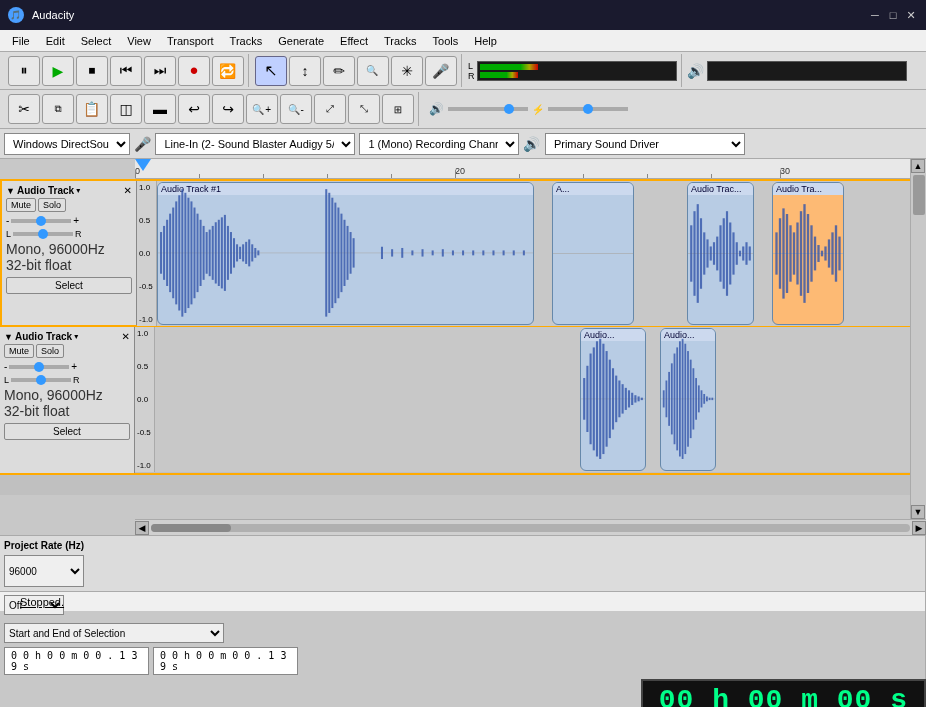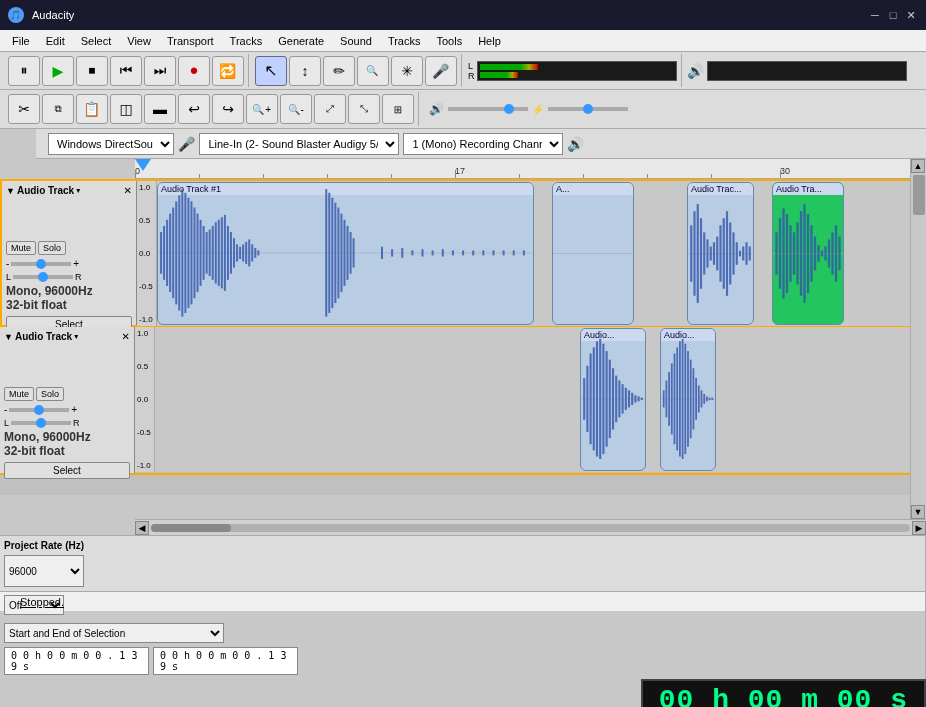--- a/index.html
+++ b/index.html
@@ -18,32 +18,32 @@
     
     
     #toolbar-area { background: #dcdcdc; border-bottom: 1px solid #aaa; }
     #toolbar-row1 { display: flex; align-items: center; height: 38px; padding: 2px 4px; gap: 2px; border-bottom: 1px solid #aaa; }
     #toolbar-row2 { display: flex; align-items: center; height: 38px; padding: 2px 4px; gap: 2px; }
     
     .tb-btn { width: 32px; height: 30px; background: #e8e8e8; border: 1px solid #999; border-radius: 3px; display: flex; align-items: center; justify-content: center; cursor: pointer; font-size: 14px; }
     .tb-btn.active { background: #c0d0ff; border-color: #668; }
     
     
-    #device-toolbar { background: #dcdcdc; border-bottom: 1px solid #aaa; display: flex; align-items: center; height: 30px; padding: 2px 12px; gap: 4px; margin-left: 36px; }
+    #device-toolbar { background: #dcdcdc; border-bottom: 1px solid #aaa; display: flex; align-items: center; height: 30px; padding: 2px 4px; gap: 4px; }
     .device-select { height: 22px; border: 1px solid #888; background: white; font-size: 11px; padding: 0 4px; }
     
     .track { display: flex; border-bottom: 2px solid #ffaa00; background: #c0c0c0; }
     .track-control { width: 135px; min-width: 135px; background: #dcdcdc; border-right: 1px solid #888; padding: 4px; display: flex; flex-direction: column; gap: 2px; }
     .track-header { display: flex; align-items: center; justify-content: space-between; }
     .track-name { font-size: 10px; font-weight: bold; }
     .close-btn { font-size: 10px; cursor: pointer; }
     .track-buttons { display: flex; gap: 2px; }
-    .track-btn { padding: 1px 4px; font-size: 9px; background: #e0e0e0; border: 1px solid #888; cursor: pointer; border-radius: 2px; margin-top: 43px; }
+    .track-btn { padding: 1px 4px; font-size: 9px; background: #e0e0e0; border: 1px solid #888; cursor: pointer; border-radius: 2px; }
     .track-slider { width: 60px; height: 4px; }
-    .track-info { font-size: 12px; color: #333; font-weight: bold; }
+    .track-info { font-size: 14px; color: #333; }
     .select-btn { padding: 2px 8px; background: #e0e0e0; border: 1px solid #888; cursor: pointer; font-size: 10px; border-radius: 2px; margin-top: 2px; }
     
     .track-waveform { flex: 1; background: #c8c8c8; position: relative; overflow: hidden; height: 145px; }
     
     
     .clip { position: absolute; top: 0; bottom: 0; background: #b0c4de; border: 1px solid #5577aa; border-radius: 6px; overflow: hidden; cursor: pointer; }
     .clip-title { font-size: 9px; color: #003; padding: 1px 3px; background: #d0ddef; }
     
     
     #bottom-toolbar { background: #dcdcdc; border-top: 1px solid #aaa; height: 56px; display: flex; flex-direction: column; }
@@ -101,21 +101,21 @@
 </div>
 
 <div id="menubar">
 <div class="menu-item">File</div>
     <div class="menu-item">Edit</div>
     <div class="menu-item">Select</div>
     <div class="menu-item">View</div>
     <div class="menu-item">Transport</div>
     <div class="menu-item">Tracks</div>
     <div class="menu-item">Generate</div>
-    <div class="menu-item">Sound</div>
+    <div class="menu-item">Effect</div>
     <div class="menu-item">Tracks</div>
     <div class="menu-item">Tools</div>
     <div class="menu-item">Help</div>
   </div>
 
 <div id="toolbar-area">
   <div id="toolbar-row1">
 
     <div class="toolbar-section">
       <div class="tb-btn" title="Pause">⏸</div>
@@ -186,30 +186,33 @@
     <option>Windows DirectSou</option>
   </select>
   <span style="font-size:14px;">🎤</span>
   <select class="device-select" style="width:200px;">
     <option>Line-In (2- Sound Blaster Audigy 5/Rx)</option>
   </select>
   <select class="device-select" style="width:160px;">
     <option>1 (Mono) Recording Chann...</option>
   </select>
   <span style="font-size:14px;">🔊</span>
+  <select class="device-select" style="width:200px;">
+    <option>Primary Sound Driver</option>
+  </select>
 </div>
 
 <div id="main-area" style="height: 360px; position:relative; display:flex; flex-direction:column;">
 
   <div id="timeline-row" style="height:20px; background:#e8e8e8; border-bottom:1px solid #aaa; margin-left:135px; position:relative; overflow:hidden; display:flex; align-items:flex-end;">
     <div id="playhead-marker" style="position:absolute; left:0; top:0; width:0; height:0; border-left:8px solid transparent; border-right:8px solid transparent; border-top:12px solid #3399ff; z-index:10; cursor:pointer;"></div>
 
     <div class="ruler-label" style="position:absolute; left:0; bottom:2px; font-size:9px;">0</div>
     <div class="ruler-line" style="position:absolute; left:0; bottom:0; width:1px; height:8px; background:#888;"></div>
-    <div class="ruler-label" style="position:absolute; left:320px; bottom:2px; font-size:9px;">17</div>
+    <div class="ruler-label" style="position:absolute; left:320px; bottom:2px; font-size:9px;">20</div>
     <div class="ruler-line" style="position:absolute; left:320px; bottom:0; width:1px; height:8px; background:#888;"></div>
     <div class="ruler-label" style="position:absolute; left:645px; bottom:2px; font-size:9px;">30</div>
     <div class="ruler-line" style="position:absolute; left:645px; bottom:0; width:1px; height:8px; background:#888;"></div>
 
     <div style="position:absolute; left:64px; bottom:0; width:1px; height:4px; background:#888;"></div>
     <div style="position:absolute; left:128px; bottom:0; width:1px; height:4px; background:#888;"></div>
     <div style="position:absolute; left:192px; bottom:0; width:1px; height:4px; background:#888;"></div>
     <div style="position:absolute; left:256px; bottom:0; width:1px; height:4px; background:#888;"></div>
     <div style="position:absolute; left:384px; bottom:0; width:1px; height:4px; background:#888;"></div>
     <div style="position:absolute; left:448px; bottom:0; width:1px; height:4px; background:#888;"></div>
@@ -369,21 +372,21 @@
               <rect x="41" y="35" width="2" height="30"></rect>
               <rect x="44" y="42" width="2" height="16"></rect>
               <rect x="47" y="48" width="2" height="4"></rect>
               <rect x="50" y="45" width="2" height="10"></rect>
               <rect x="53" y="42" width="2" height="16"></rect>
               <rect x="56" y="45" width="2" height="10"></rect>
             </g>
           </svg>
         </div>
 
-        <div class="clip" style="left:635px; right:80px; top:1px; bottom:1px; background:#22c55e; border:1px solid #6688aa; min-width:60px; overflow:hidden;">
+        <div class="clip" style="left:635px; right:80px; top:1px; bottom:1px; background:#fdba74; border:1px solid #6688aa; min-width:60px; overflow:hidden;">
           <div class="clip-title" style="font-size:9px; background:#ccd9ee; padding:1px 3px; white-space:nowrap; overflow:hidden;">Audio Tra...</div>
           <svg class="wave-svg" viewBox="0 0 60 100" preserveAspectRatio="none">
             <line x1="0" y1="50" x2="60" y2="50" stroke="#aaa" stroke-width="0.5"></line>
             <g fill="#3355aa" opacity="0.8">
               <rect x="2" y="35" width="2" height="30"></rect>
               <rect x="5" y="25" width="2" height="50"></rect>
               <rect x="8" y="18" width="2" height="64"></rect>
               <rect x="11" y="22" width="2" height="56"></rect>
               <rect x="14" y="30" width="2" height="40"></rect>
               <rect x="17" y="35" width="2" height="30"></rect>

